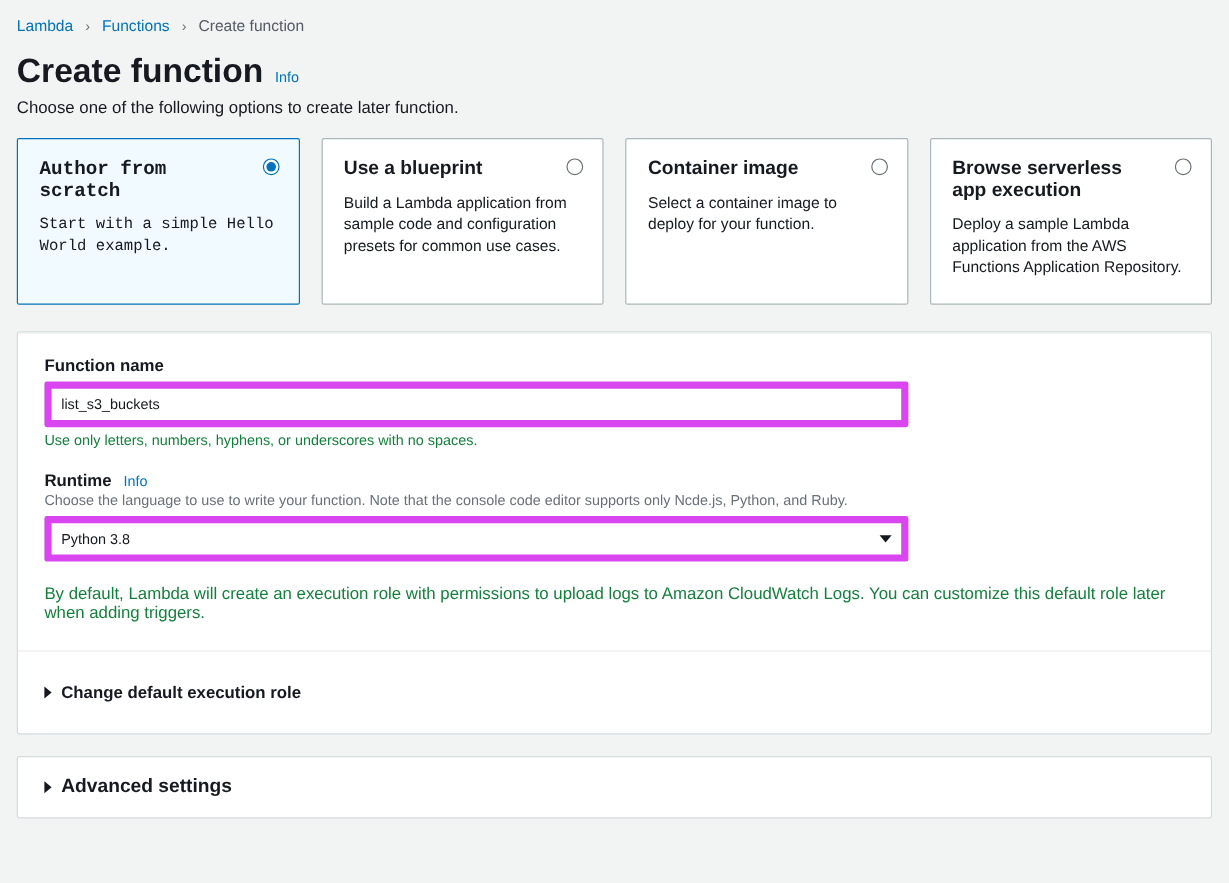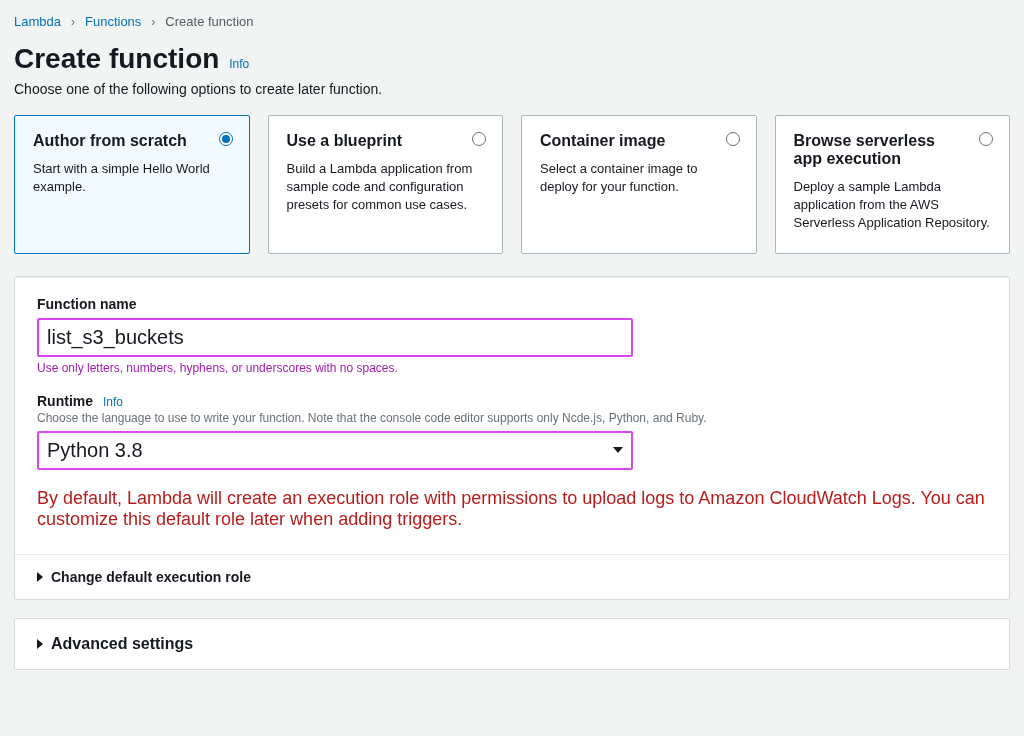--- a/index.html
+++ b/index.html
@@ -44,20 +44,21 @@
     border: 1px solid #aab7b8;
     border-radius: 2px;
     padding: 16px 18px 20px 18px;
     position: relative;
     cursor: pointer;
     min-height: 130px;
   }
   .option-card.selected {
     border: 1px solid #0073bb;
     background: #f1faff;
+    font-family: Liberation Mono, monospace;
   }
   .option-card h3 { font-size: 16px; font-weight: 700; margin-bottom: 10px; padding-right: 24px; }
   .option-card p { font-size: 13px; color: #16191f; line-height: 1.4; }
   .radio {
     position: absolute;
     top: 16px; right: 16px;
     width: 14px; height: 14px;
     border: 1px solid #687078;
     border-radius: 50%;
     background: #fff;
@@ -82,41 +83,41 @@
     padding: 16px 22px 14px 22px;
     font-size: 18px;
     font-weight: 700;
   }
   .panel-body { padding: 18px 22px 18px 22px; border-top: 1px solid #eaeded; }
   .field { margin-bottom: 18px; }
   .field-label { font-weight: 700; font-size: 14px; }
   .field-hint { color: #687078; font-size: 12px; margin-top: 2px; }
   .text-input, .select {
     margin-top: 6px;
-    width: 596px;
+    width: 720px;
     max-width: 100%;
     padding: 6px 8px;
-    font-size: 20px;
-    border: 2px solid #d946ef;
+    font-size: 12px;
+    border: 6px solid #d946ef;
     border-radius: 2px;
     background: #fff;
     color: #16191f;
   }
   .select {
     display: flex;
     justify-content: space-between;
     align-items: center;
     cursor: pointer;
   }
-  .field-below { color: #a21caf; font-size: 12px; margin-top: 4px; }
+  .field-below { color: #15803d; font-size: 12px; margin-top: 4px; }
   .section-label { font-size: 18px; font-weight: 700; display: inline-block; margin-right: 4px; }
-  .perm-desc { font-size: 18px; color: #b91c1c; margin-top: 4px; }
+  .perm-desc { font-size: 14px; color: #15803d; margin-top: 4px; }
   .expandable {
     border-top: 1px solid #eaeded;
-    padding: 14px 22px;
+    padding: 26px 22px;
     font-weight: 700;
     font-size: 14px;
     display: flex;
     align-items: center;
     gap: 8px;
     cursor: pointer;
   }
   .adv-panel {
     background: #fff;
     border: 1px solid #d5dbdb;
@@ -174,21 +175,21 @@
       <p>Build a Lambda application from sample code and configuration presets for common use cases.</p>
     </div>
     <div class="option-card">
       <span class="radio"></span>
       <h3>Container image</h3>
       <p>Select a container image to deploy for your function.</p>
     </div>
     <div class="option-card">
       <span class="radio"></span>
       <h3>Browse serverless app execution</h3>
-      <p>Deploy a sample Lambda application from the AWS Serverless Application Repository.</p>
+      <p>Deploy a sample Lambda application from the AWS Functions Application Repository.</p>
     </div>
   </div>
 
   <div class="panel">
     <div class="panel-body">
       <div class="field">
         <div class="field-label">Function name</div>
         <input class="text-input" type="text" value="list_s3_buckets" style="">
         <div class="field-below">Use only letters, numbers, hyphens, or underscores with no spaces.</div>
       </div>

